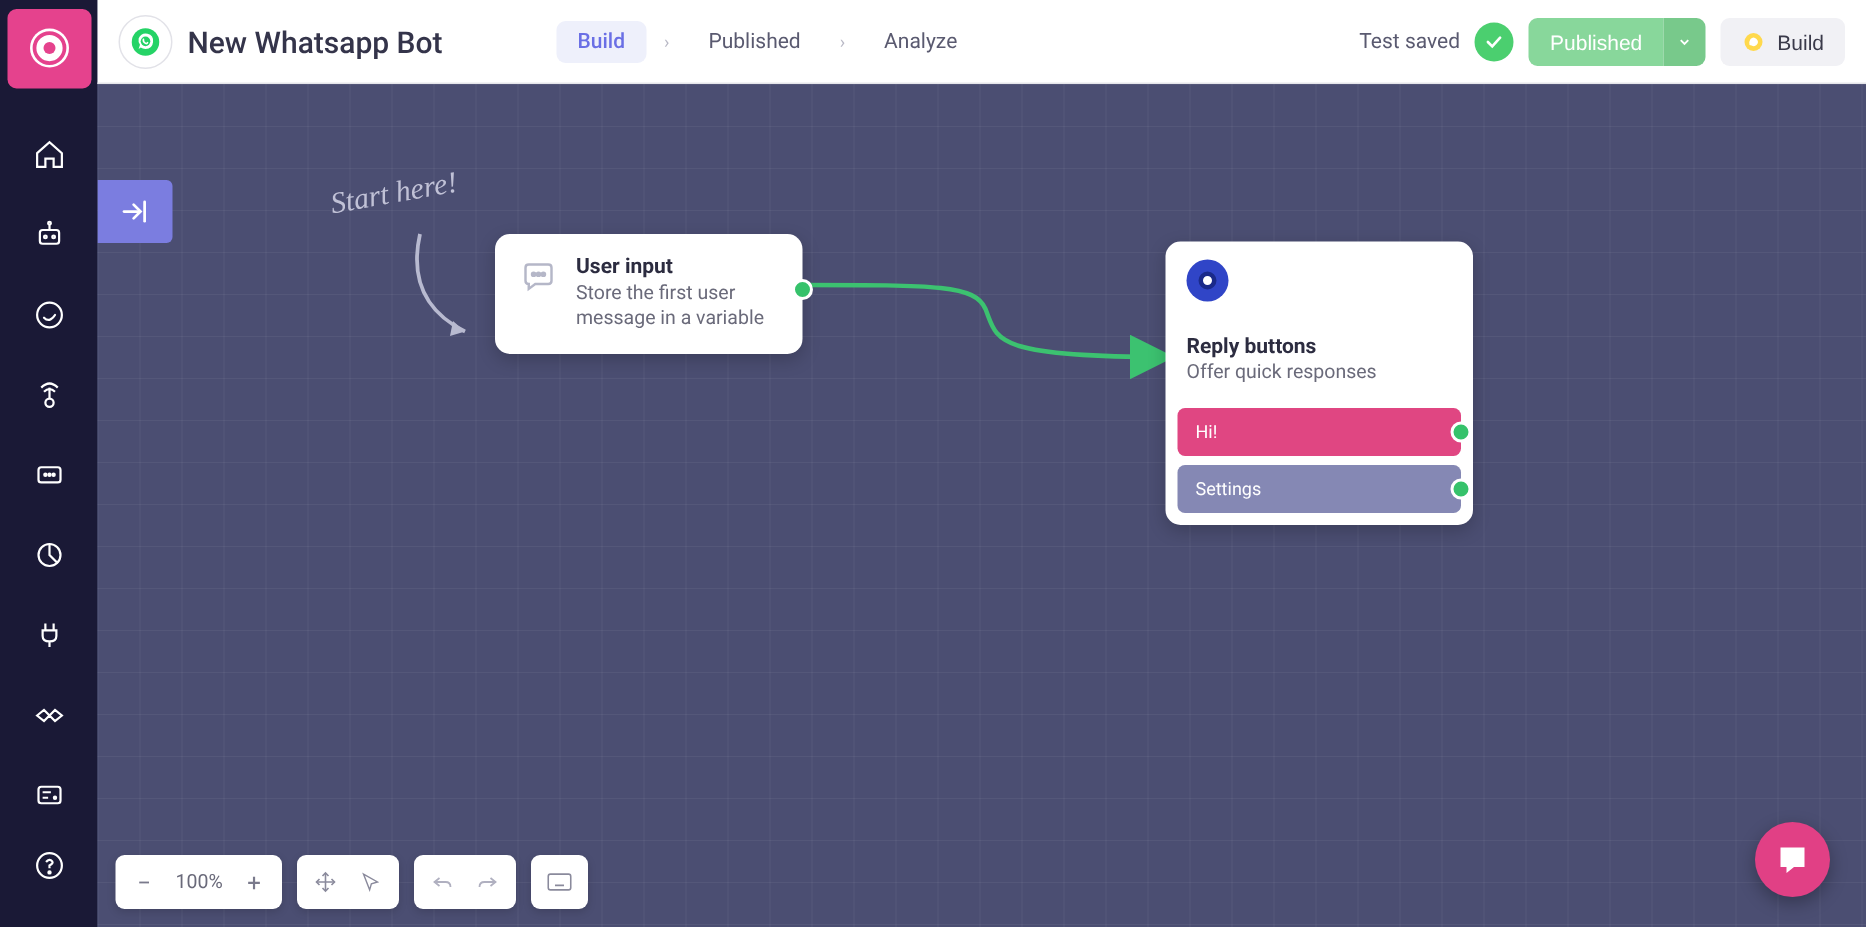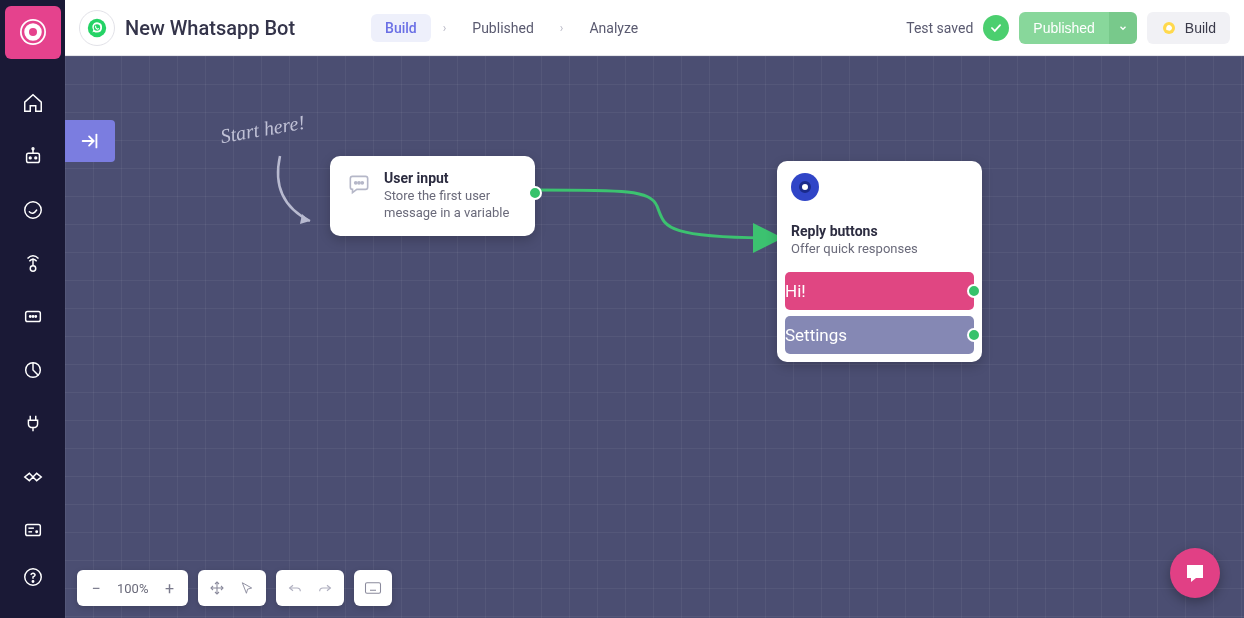--- a/index.html
+++ b/index.html
@@ -203,23 +203,23 @@
   width: 28px; height: 28px; border-radius: 50%;
   background: #3045c7; flex-shrink: 0;
   display: flex; align-items: center; justify-content: center;
 }
 .node-reply .node-icon .inner {
   width: 12px; height: 12px; border-radius: 50%;
   background: #fff; border: 3px solid #1a2a8a;
 }
 .reply-btn-row {
   position: relative;
-  padding: 9px 0;
+  padding: 9px 12px;
   border-radius: 5px;
-  font-size: 17px;
+  font-size: 12px;
   color: #fff;
   margin-top: 6px;
 }
 .reply-btn-row .port {
   position: absolute;
   width: 14px; height: 14px; border-radius: 50%;
   background: #36c26b; border: 2px solid #fff;
   right: -7px; top: 50%; transform: translateY(-50%);
 }
 .reply-hi { background: #e04682; }

